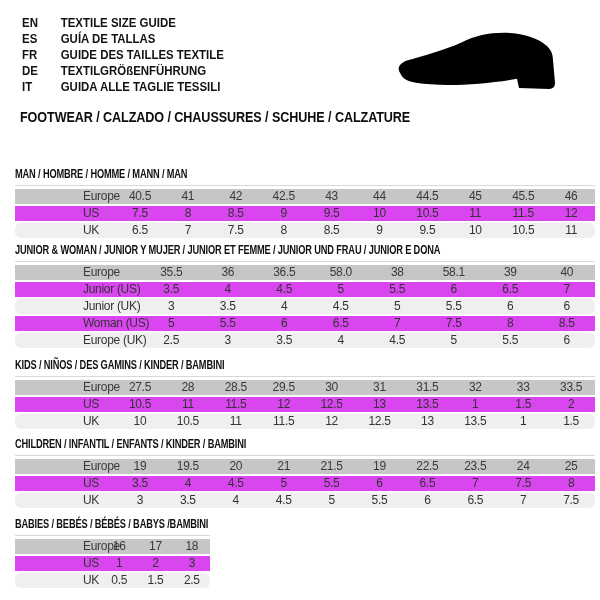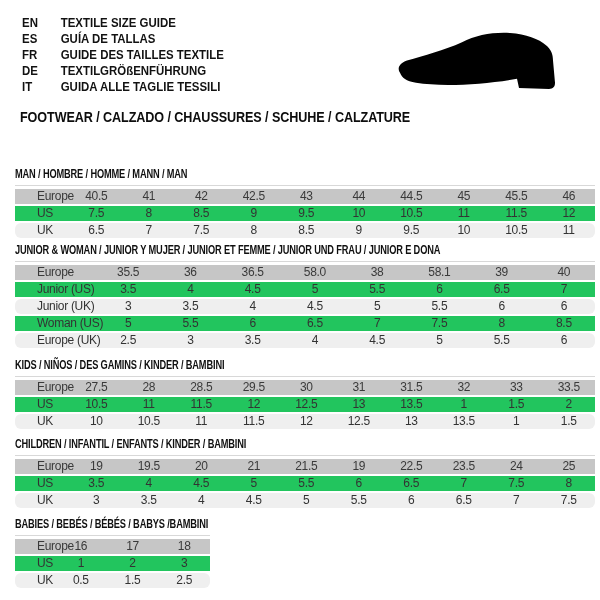--- a/index.html
+++ b/index.html
@@ -36,23 +36,23 @@
     letter-spacing:-0.2px; white-space:nowrap; line-height:12px;
     transform:scaleX(0.74); transform-origin:0 0;
   }
   .s-table { margin-top:5px; }
   .rule { height:1px; background:var(--rule,#d8d8d8); margin-bottom:3px; }
   .t-row {
     display:flex; height:15px; line-height:15px; margin-bottom:2px;
     font-size:12px; color:#333333;
   }
   .t-head  { background:var(--head-bg,#c6c6c6); color:#3a3a3a; }
-  .t-white { background:#22c55e; }
+  .t-white { background:#d946ef; }
   .t-shade { background:var(--shade-bg,#efefef);border-radius:6px; }
-  .t-label { width:var(--labelw,55px); padding-left:22px; box-sizing:border-box; letter-spacing:-0.3px; white-space:nowrap; }
+  .t-label { width:var(--labelw,55px); padding-left:22px; box-sizing:border-box; letter-spacing:-0.3px; white-space:nowrap;margin-left:46px; }
   .t-cell  { flex:1; text-align:center; letter-spacing:-0.3px; }
 </style>
 </head>
 <body style="--head-bg: #c6c6c6; --shade-bg: #efefef; --rule: #d8d8d8;">
 
 <div class="page">
 
   <div class="langs">
     <div class="lang-row">
       <span class="lang-code">EN</span>

